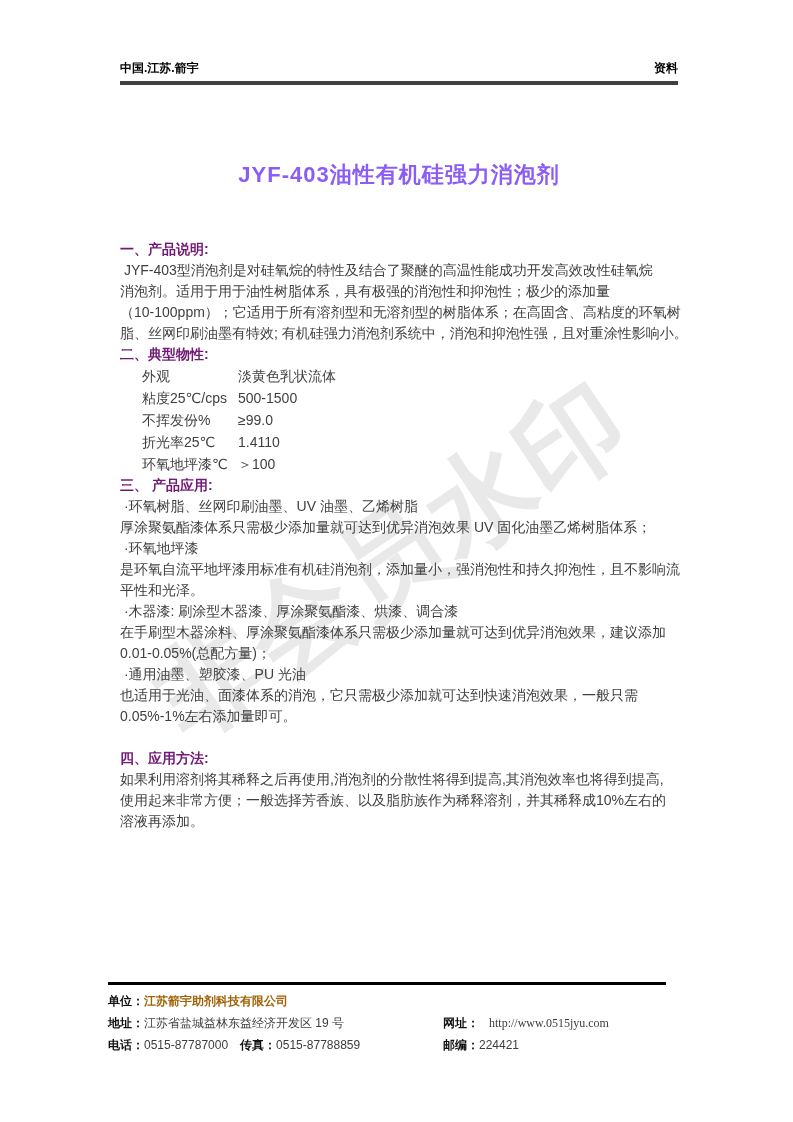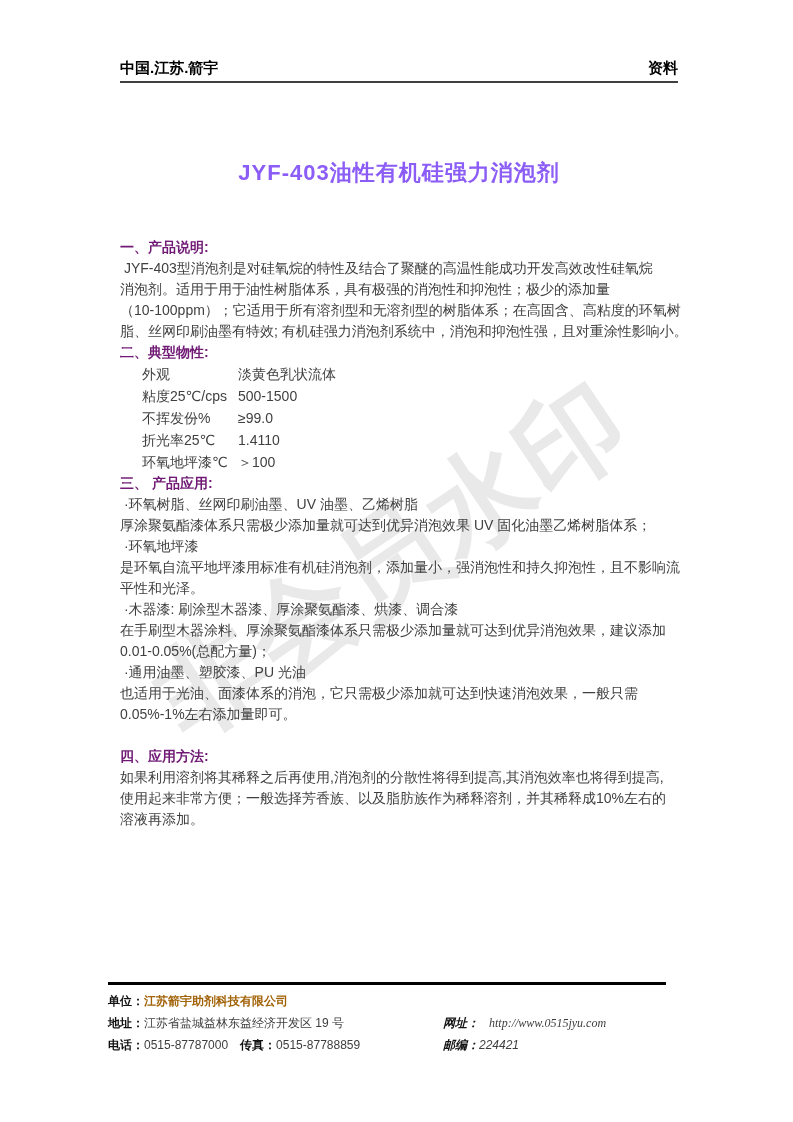--- a/index.html
+++ b/index.html
@@ -9,42 +9,42 @@
   }
   .watermark {
     position:absolute; left:392px; top:560px;
     transform:translate(-50%,-50%) rotate(-34deg);
     font-size:106px; font-weight:bold; color:#e9e9e9;
     white-space:nowrap; z-index:0; letter-spacing:2px; user-select:none;
   }
   .content { position:absolute; left:120px; top:58px; width:558px; z-index:1; }
   .header {
     display:flex; justify-content:space-between; align-items:flex-end;
-    font-size:15px; font-weight:bold; color:#000;
-    border-bottom:2px solid #404040; padding-bottom:3px; line-height:20px;
+    font-size:12px; font-weight:bold; color:#000;
+    border-bottom:4px solid #404040; padding-bottom:3px; line-height:20px;
   }
   .title {
     margin-top:76px; text-align:center; font-size:22px; font-weight:bold;
     color:#8b5cf6; line-height:28px; letter-spacing:1px;
   }
   .body-text { margin-top:50px; font-size:14px; line-height:21px; color:#3f3f3f; }
   .heading { font-size:14px; line-height:21px; font-weight:bold; color:#701a75; white-space:pre; }
   .line { white-space:pre; }
   .props { margin-left:22px; }
   .prop-row { display:flex; line-height:22px; }
   .prop-label { width:96px; }
   .sec-gap { margin-top:21px; }
   .footer {
     position:absolute; left:108px; top:982px; width:558px; z-index:1;
     font-size:12px; color:#3d3d3d;
   }
   .footer-rule { border-top:3px solid #000; margin-bottom:5px; }
   .frow { display:flex; line-height:22px; }
   .fleft { width:335px; display:flex; }
-  .fright { display:flex;font-style:italic; }
+  .fright { display:flex; }
   .flabel { font-weight:bold; color:#111; white-space:pre; }
   .fval { white-space:pre; }
   .company { font-weight:bold; color:#a16207; }
   .url { font-family:"Liberation Serif","DejaVu Serif",serif; margin-left:10px; }
   .zipval { margin-left:0; }
   .faxlab { margin-left:12px; }
 </style>
 </head>
 <body>
 

